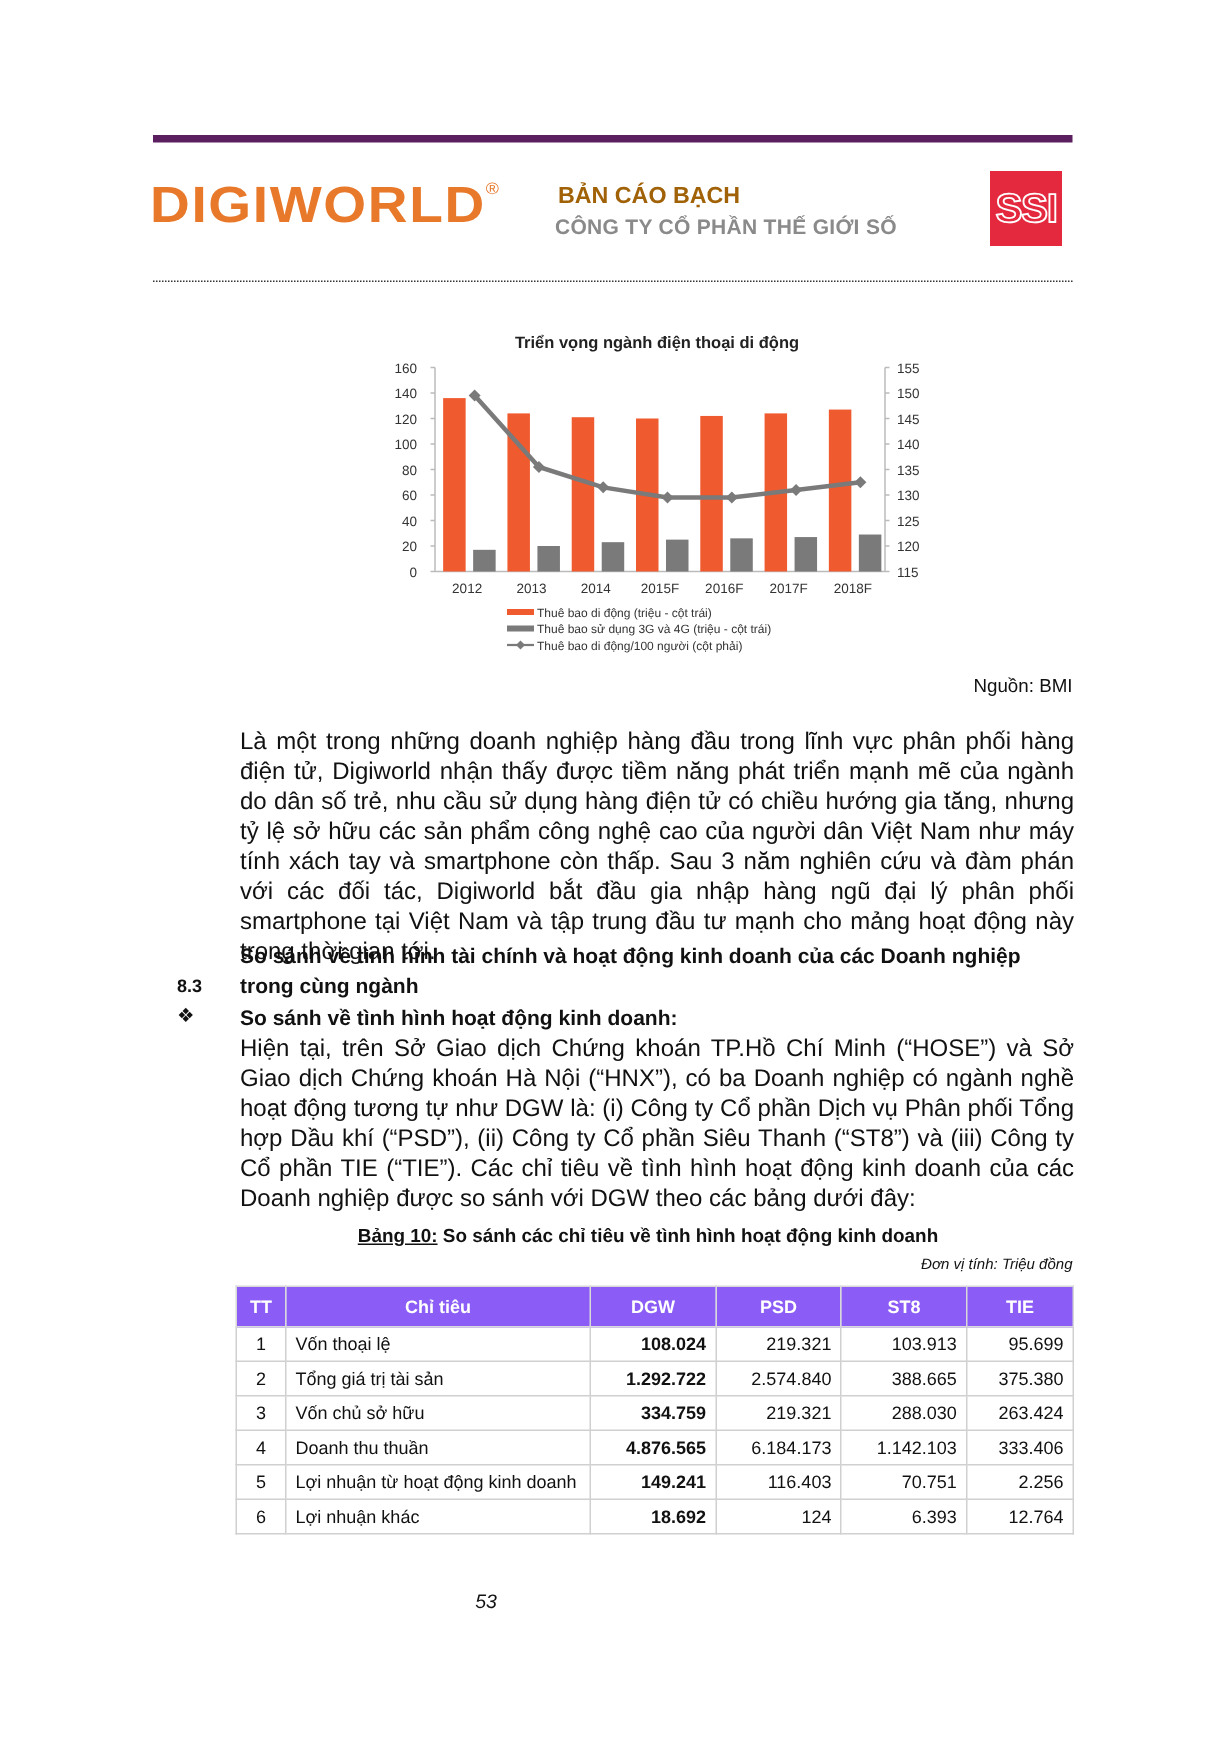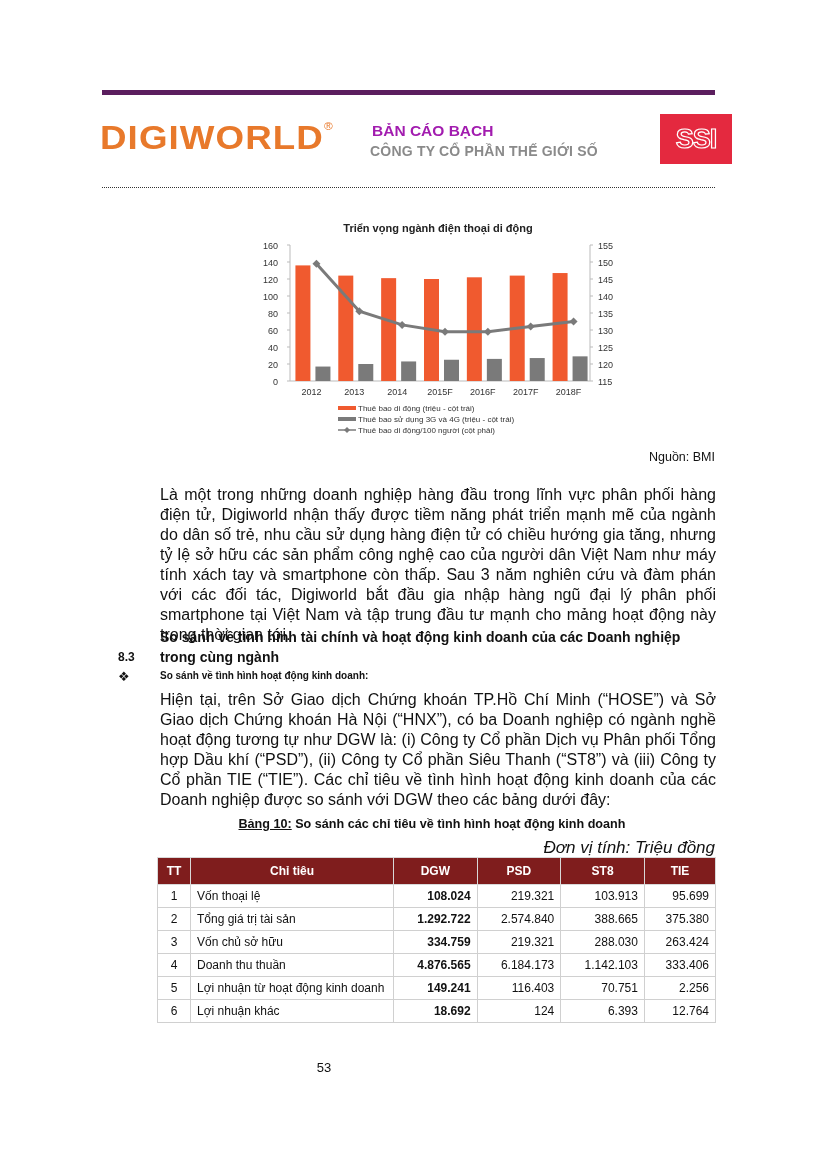--- a/index.html
+++ b/index.html
@@ -1,41 +1,41 @@
 <!DOCTYPE html>
 <html><head>
 <meta charset="utf-8">
 <style>
   html, body { margin:0; padding:0; background:#fff; }
   body { width:820px; height:1160px; position:relative; font-family:"Liberation Sans", sans-serif; color:#111; }
   .topbar { position:absolute; left:102px; top:90px; width:613px; height:5px; background:#5b1e5e; }
   .logo { position:absolute; left:100px; top:118px; font-family:"Liberation Sans", sans-serif; font-weight:bold; font-size:34px; letter-spacing:1px; color:#e8792b; transform:scaleX(1.08); transform-origin:left; }
   .logo sup { font-size:11px; font-weight:normal; vertical-align:top; position:relative; top:2px; }
-  .doc-title { position:absolute; left:372px; top:122px; font-size:15.5px; font-weight:bold; color:#a21caf; }
+  .doc-title { position:absolute; left:372px; top:122px; font-size:15.5px; font-weight:bold; color:#a16207; }
   .doc-sub { position:absolute; left:370px; top:143px; font-size:14px; font-weight:bold; color:#8a8a8a; letter-spacing:0.2px; }
-  .ssi { position:absolute; left:660px; top:114px; width:72px; height:50px; background:#e4293f; color:#fff; display:flex; align-items:center; justify-content:center; }
+  .ssi { position:absolute; left:660px; top:114px; width:48px; height:50px; background:#e4293f; color:#fff; display:flex; align-items:center; justify-content:center; }
   .ssi span { font-size:27px; font-weight:bold; color:transparent; -webkit-text-stroke:1.2px #fff; letter-spacing:-1px; }
   .dotline { position:absolute; left:102px; top:187px; width:613px; border-top:1.3px dotted #333; }
   #chart { position:absolute; left:250px; top:218px; }
   .source { position:absolute; right:105px; top:450px; font-size:12.5px; }
   .para { position:absolute; left:160px; width:556px; font-size:16px; line-height:20px; text-align:justify; }
   .h83num { position:absolute; left:118px; top:650px; font-size:12px; font-weight:bold; }
   .h83 { position:absolute; left:160px; top:627px; width:560px; font-size:14px; font-weight:bold; line-height:20px; }
   .bullet { position:absolute; left:118px; top:669px; font-size:13px; }
-  .h-sub { position:absolute; left:160px; top:670px; font-size:10px; font-weight:bold; }
+  .h-sub { position:absolute; left:160px; top:670px; font-size:14px; font-weight:bold; }
   .tbl-title { position:absolute; left:0; width:820px; top:817px; text-align:center; font-size:12.6px; font-weight:bold; padding-left:44px; box-sizing:border-box;}
   .tbl-title u { text-decoration:underline; }
-  .unit { position:absolute; right:105px; top:838px; font-size:17px; font-style:italic;text-align:center; }
+  .unit { position:absolute; right:105px; top:838px; font-size:10px; font-style:italic;text-align:center; }
   table { position:absolute; left:157px; top:857px; width:559px; border-collapse:collapse; font-size:12px; }
-  th { background:#7f1d1d; color:#fff; font-weight:bold; height:24px; border:1px solid #d8d8d8; font-size:12px; }
+  th { background:#8b5cf6; color:#fff; font-weight:bold; height:24px; border:1px solid #d8d8d8; font-size:12px; }
   td { height:22px; border:1px solid #d0d0d0; padding:0 6px; }
   td.c { text-align:center; }
   td.r { text-align:right; }
   td.b { font-weight:bold;margin-top:29px; }
-  .pagenum { position:absolute; left:0; width:648px; top:1060px; text-align:center; font-size:13px; }
+  .pagenum { position:absolute; left:0; width:648px; top:1060px; text-align:center; font-size:13px;font-style:italic; }
 </style>
 </head>
 <body>
 
 <div class="topbar"></div>
 <div class="logo"><span>DIGIWORLD</span><sup>®</sup></div>
 <div class="doc-title">BẢN CÁO BẠCH</div>
 <div class="doc-sub">CÔNG TY CỔ PHẦN THẾ GIỚI SỐ</div>
 <div class="ssi">
     <span>SSI</span>

